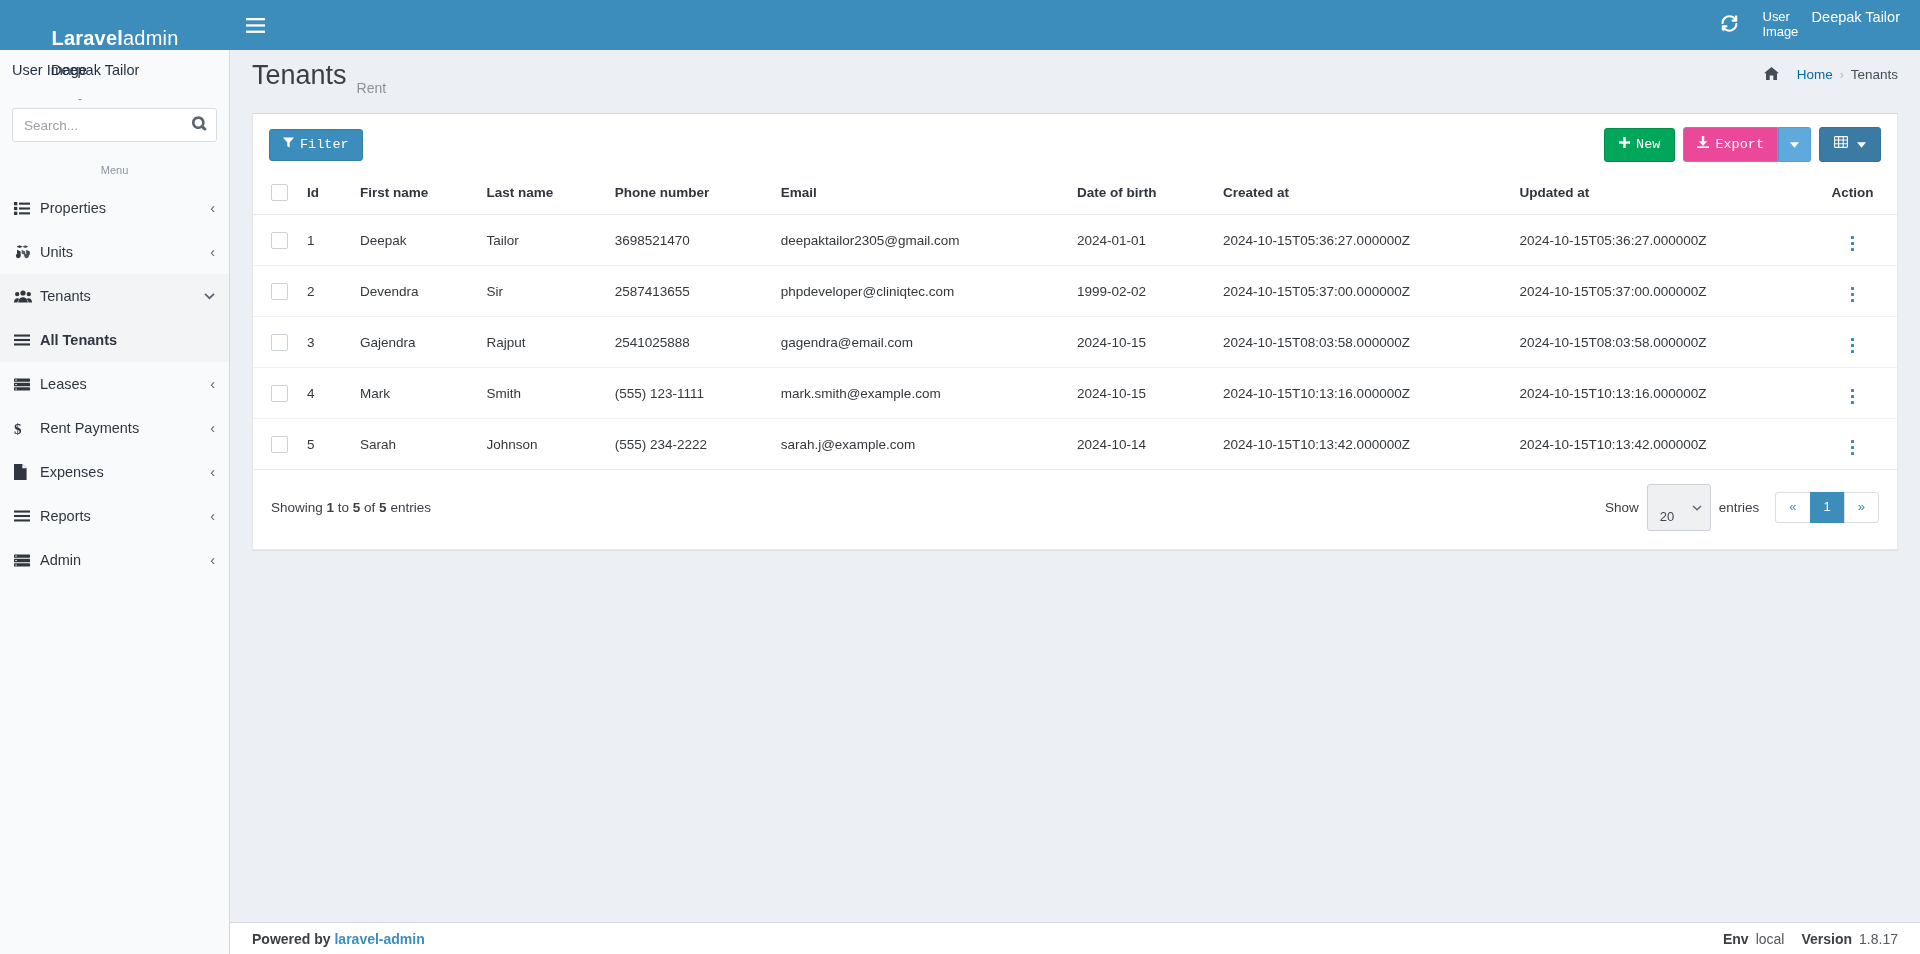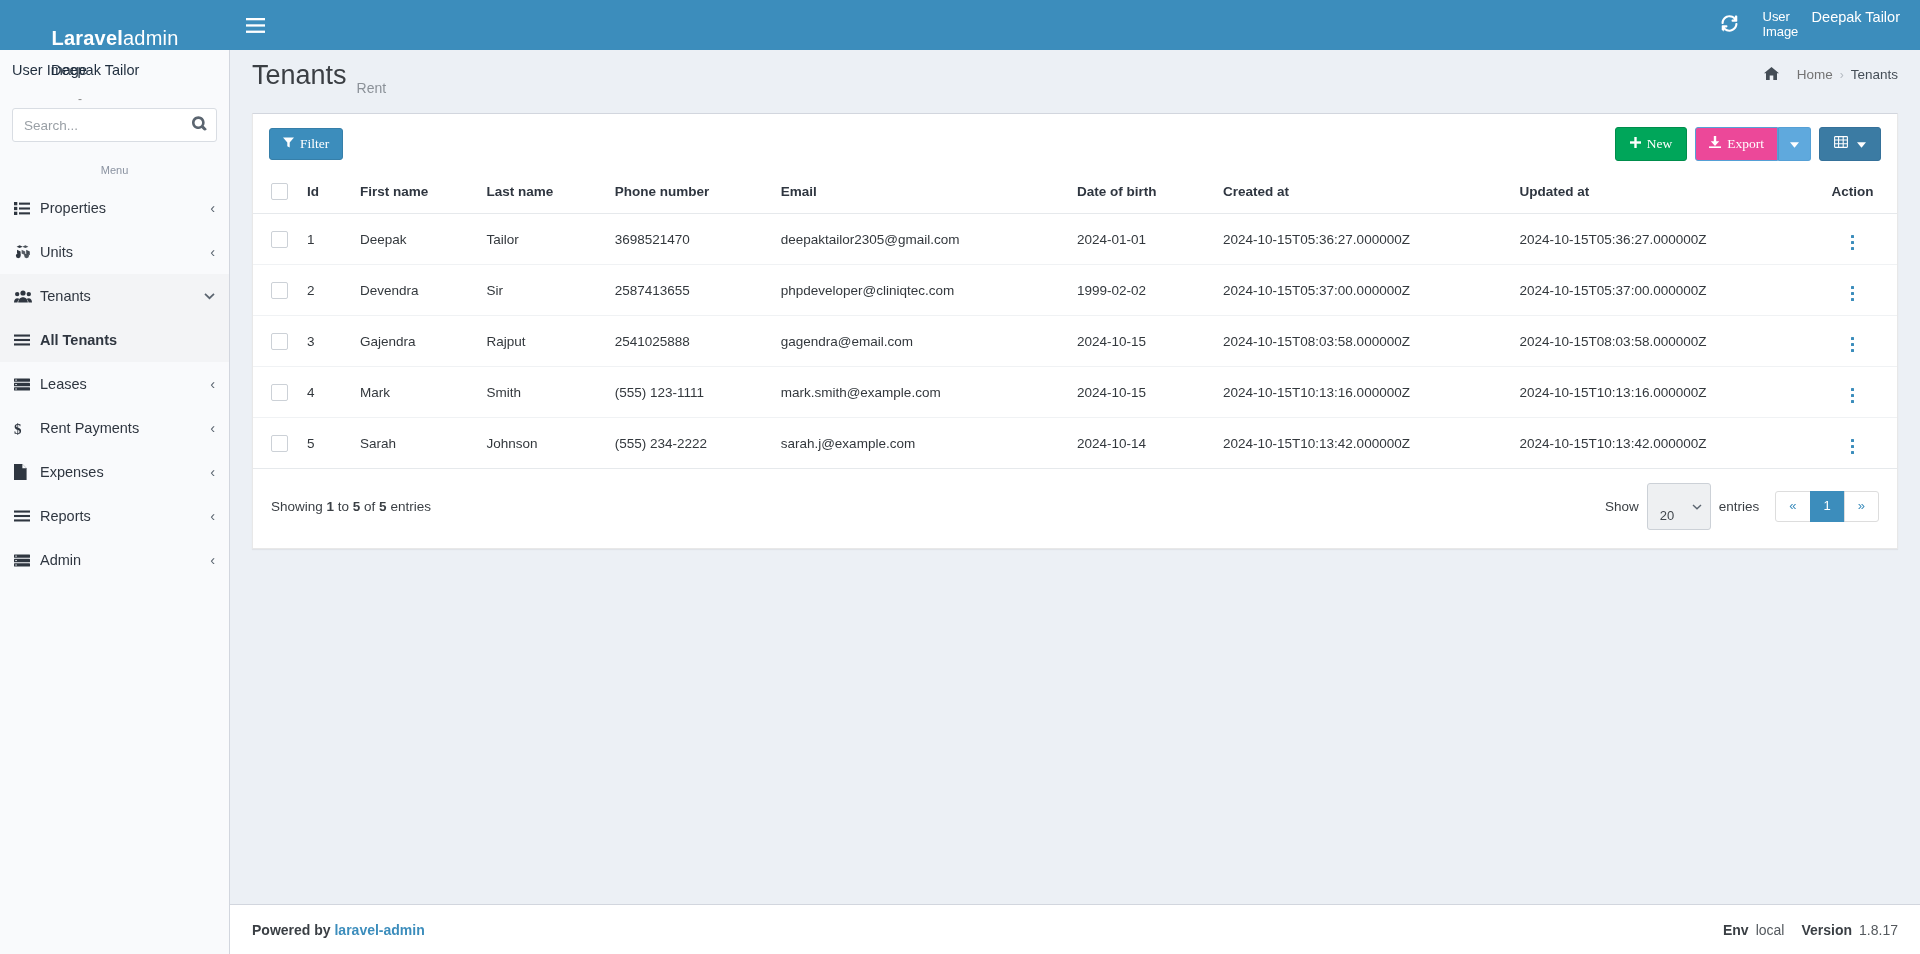--- a/index.html
+++ b/index.html
@@ -115,39 +115,39 @@
   }
   .page-sub {
     font-size: 14px; color: #8b9198; margin-left: 10px; align-self: flex-end;
     padding-bottom: 3px;
   }
   .breadcrumb {
     position: absolute; right: 22px; top: 50%; transform: translateY(-50%);
     display: flex; align-items: center; gap: 7px; font-size: 13.5px;
     color: #444d56;
   }
-  .breadcrumb a { color: #737373; text-decoration: none; display: flex;
+  .breadcrumb a { color: #0369a1; text-decoration: none; display: flex;
     align-items: center; gap: 18px; }
   .breadcrumb .sep { color: #b6bcc3; font-size: 12px; }
 
   .box {
     margin: 14px 22px 0 22px; background: #fff; border-top: 1px solid #d2d6de;
     border-left: 1px solid #e8e8e8; border-right: 1px solid #e8e8e8;
     border-bottom: 1px solid #e8e8e8;
     box-shadow: 0 1px 1px rgba(0,0,0,.05);
   }
   .box-header {
     padding: 13px 16px 11px 16px; display: flex; align-items: center;
     min-height: 58px;
   }
   .btn {
     border: 1px solid transparent; border-radius: 3px; font-size: 13.5px;
     padding: 7px 13px; cursor: pointer; display: inline-flex;
     align-items: center; gap: 6px; line-height: 1.2;
-    font-family: Liberation Serif, serif;
+    font-family: Liberation Mono, monospace;
   }
   .btn-filter { background: #3c8dbc; border-color: #367fa9; color: #fff; }
   .hdr-actions { margin-left: auto; display: flex; align-items: center; gap: 8px; }
   .btn-new { background: #00a65a; border-color: #008d4c; color: #fff;
     font-size: 13.5px; padding: 8px 14px; }
   .btn-group { display: inline-flex; }
   .btn-export {
     background: #ec4899; border-color: #55a0d6; color: #fff;
     border-radius: 3px 0 0 3px; padding: 8px 13px;
   }
@@ -212,21 +212,21 @@
   .pagination { display: inline-flex; margin-left: 8px; }
   .pg {
     border: 1px solid #ddd; background: #fff; color: #3c8dbc; padding: 6px 13px;
     font-size: 13px; cursor: pointer; margin-left: -1px; line-height: 1.3;
   }
   .pg:first-child { border-radius: 3px 0 0 3px; margin-left: 0; }
   .pg:last-child { border-radius: 0 3px 3px 0; }
   .pg.active { background: #3c8dbc; border-color: #3c8dbc; color: #fff; }
 
   .main-footer {
-    position: absolute; left: 230px; right: 0; bottom: 0; height: 50px;
+    position: absolute; left: 230px; right: 0; bottom: 0; height: 32px;
     background: #fff; border-top: 1px solid #d2d6de; display: flex;
     align-items: center; padding: 0 22px; font-size: 14px; color: #3a3f44;
   }
   .main-footer .pw { font-weight: 700; }
   .main-footer a { color: #3c8dbc; text-decoration: none; font-weight: 700; }
   .foot-right { margin-left: auto; display: flex; gap: 7px; align-items: center; }
   .foot-right b { font-weight: 700; }
   .foot-right span { color: #54595e; }
 </style>
 </head>

